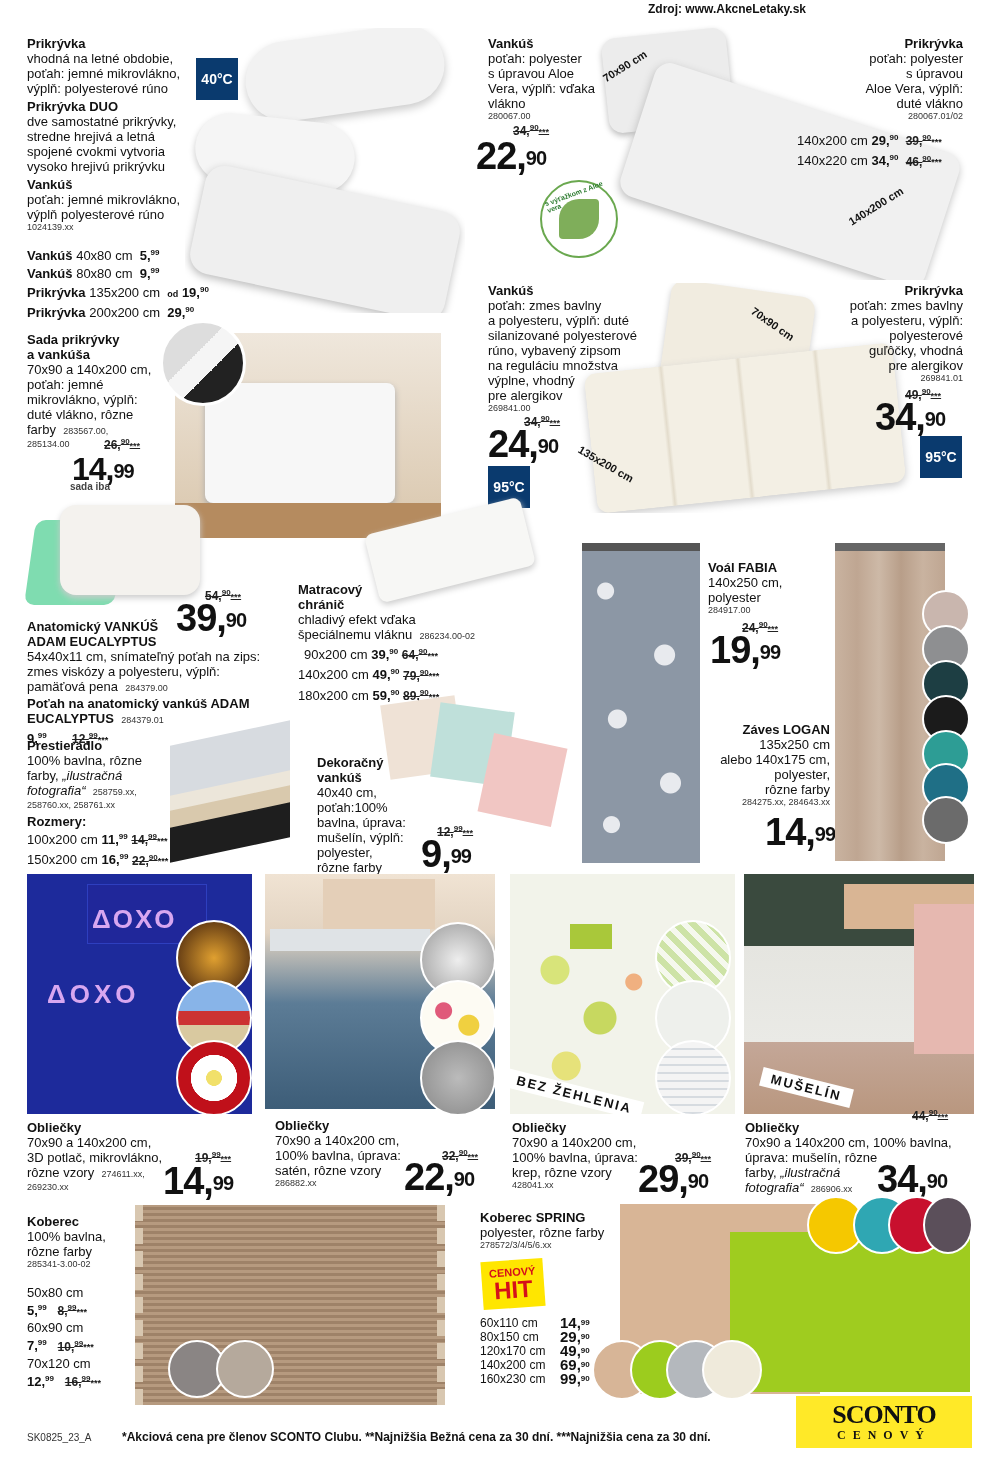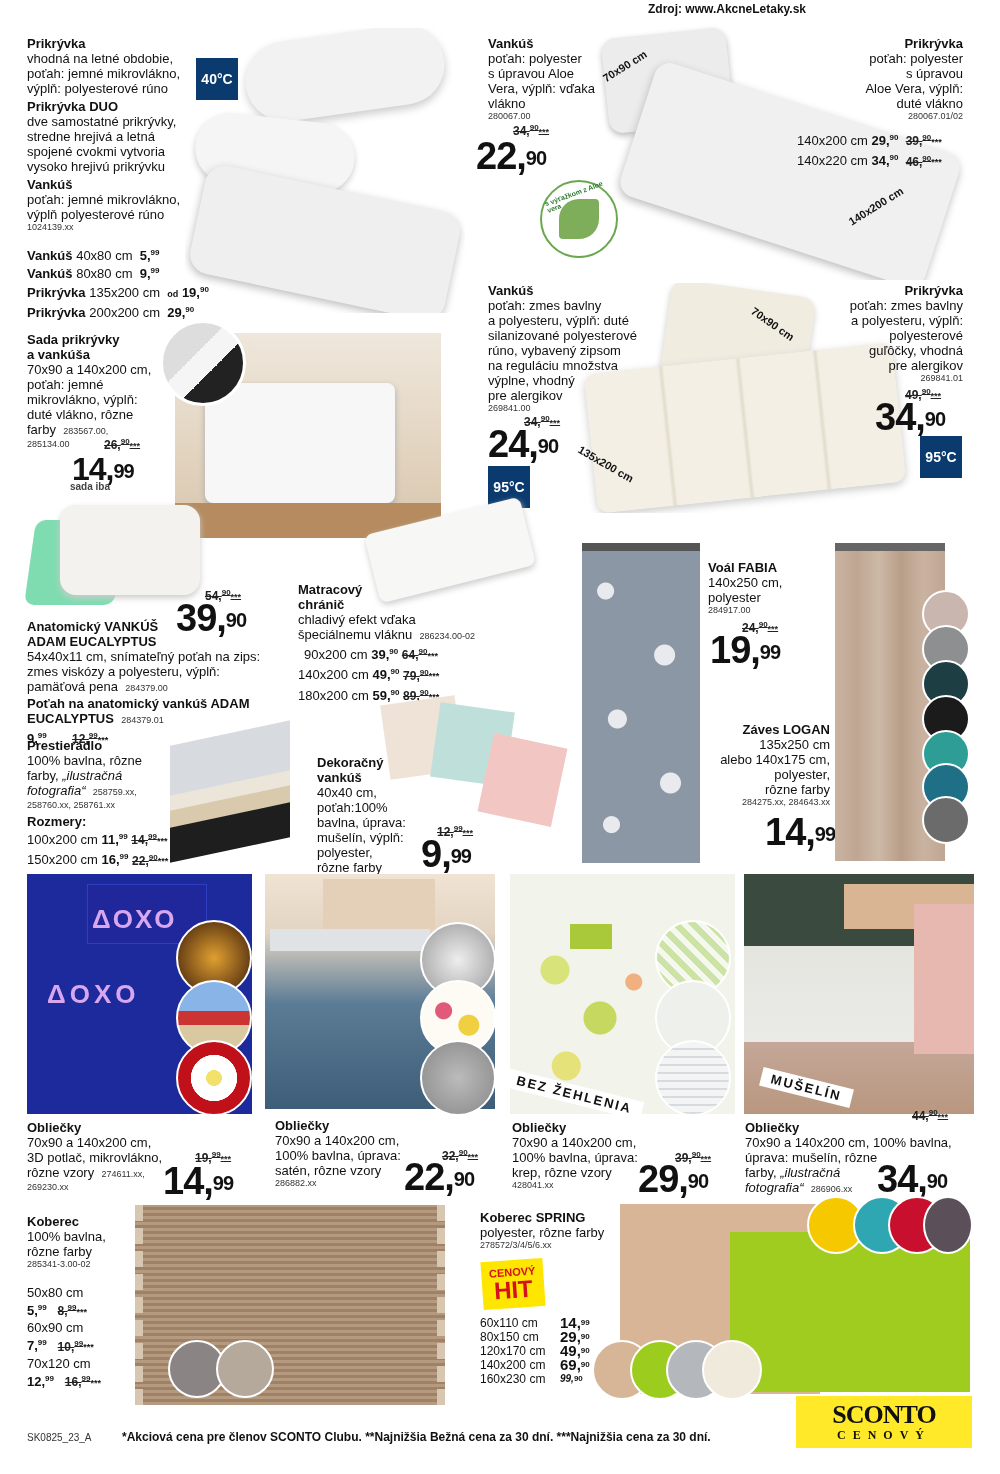--- a/index.html
+++ b/index.html
@@ -354,21 +354,21 @@
       <b style="font-size:15px;">49,</b>
       <sup style="font-size:8px;font-weight:bold;">90</sup>
     </div>
   <div class="sizerow">
       <span style="width:80px;">140x200 cm</span>
       <b style="font-size:15px;">69,</b>
       <sup style="font-size:8px;font-weight:bold;">90</sup>
     </div>
   <div class="sizerow">
       <span style="width:80px;">160x230 cm</span>
-      <b style="font-size:10px;font-style:italic;">99,</b>
+      <b style="font-size:15px;">99,</b>
       <sup style="font-size:8px;font-weight:bold;">90</sup>
     </div>
 </div>
 <div class="abs" style="left:620px;top:1204px;width:200px;height:190px;background:#d8b596;"></div>
 <div class="abs" style="left:730px;top:1232px;width:240px;height:160px;background:#9fcc1f;"></div>
 <div class="swatch" style="left:807px;top:1196px;width:58px;height:58px;background:#f5c800;"></div>
 <div class="swatch" style="left:853px;top:1196px;width:58px;height:58px;background:#2fa7b3;"></div>
 <div class="swatch" style="left:888px;top:1196px;width:58px;height:58px;background:#c8102e;"></div>
 <div class="swatch" style="left:923px;top:1196px;width:50px;height:58px;background:#5b4f5a;"></div>
 <div class="swatch" style="left:592px;top:1340px;width:60px;height:60px;background:#d7b597;"></div>

